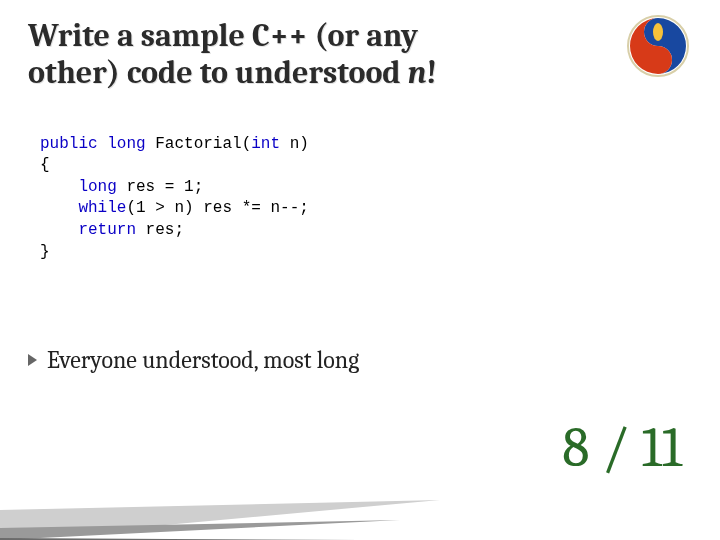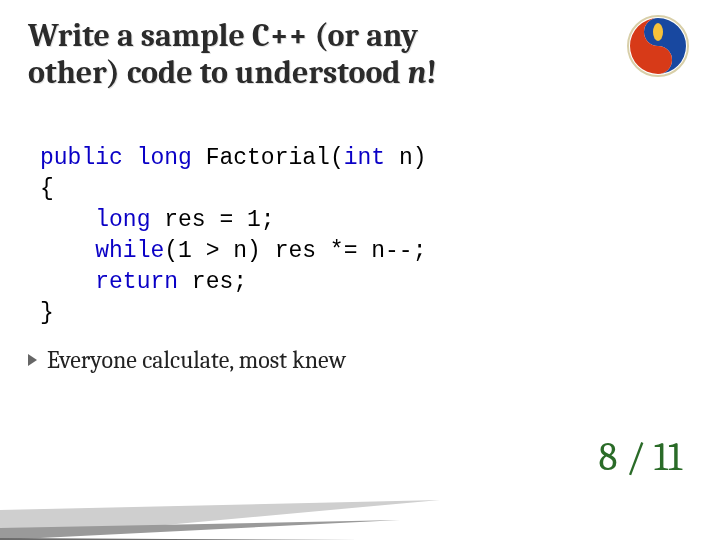--- a/index.html
+++ b/index.html
@@ -37,21 +37,21 @@
     right: 30px;
     top: 14px;
     width: 64px;
     height: 64px;
   }
   .code {
     position: absolute;
     left: 40px;
     top: 112px;
     font-family: Consolas, "Courier New", monospace;
-    font-size: 23px;
+    font-size: 16px;
     line-height: 1.35;
     white-space: pre;
     color: #000;
   }
   .kw { color: #0a00c6; }
   .bullet-row {
     position: absolute;
     left: 28px;
     top: 346px;
     display: flex;
@@ -66,21 +66,21 @@
     border-left: 9px solid #666;
   }
   .bullet-text {
     font-size: 24px;
     color: #222;
   }
   .score {
     position: absolute;
     right: 38px;
     bottom: 60px;
-    font-size: 39px;
+    font-size: 56px;
     color: #2a6b28;
     font-family: Cambria, Georgia, serif;
   }
   .wedge {
     position: absolute;
     left: 0;
     bottom: 0;
     width: 720px;
     height: 90px;
     pointer-events: none;
@@ -108,21 +108,21 @@
   <div class="code">
 <span class="kw">public</span><span> </span><span class="kw">long</span><span> Factorial(</span><span class="kw">int</span><span> n)</span>
 <span>{</span>
 <span>    </span><span class="kw">long</span><span> res = 1;</span>
 <span>    </span><span class="kw">while</span><span>(1 &gt; n) res *= n--;</span>
 <span>    </span><span class="kw">return</span><span> res;</span>
 <span>}</span></div>
 
   <div class="bullet-row">
     <div class="tri"></div>
-    <div class="bullet-text">Everyone calculate, most knew</div>
+    <div class="bullet-text">Everyone understood, most long</div>
   </div>
 
   <div class="score">8 / 11</div>
 
   <svg class="wedge" viewBox="0 0 720 90" preserveAspectRatio="none">
     <polygon points="0,90 440,50 0,60" fill="#cfcfcf"></polygon>
     <polygon points="0,90 400,70 0,78" fill="#9a9a9a"></polygon>
     <polygon points="0,90 360,90 0,88" fill="#6b6b6b"></polygon>
   </svg>
 

